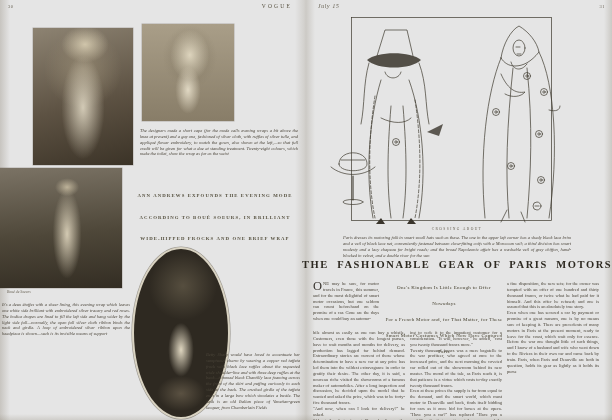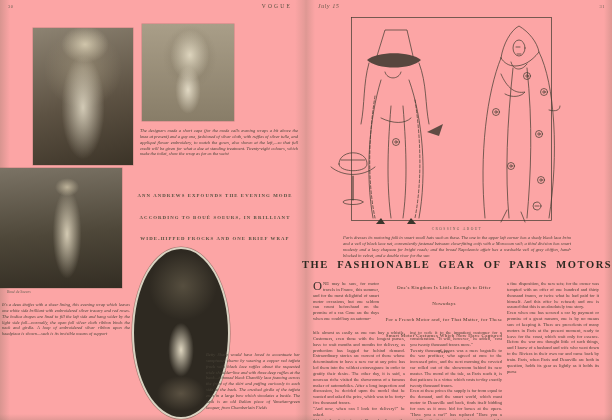--- a/index.html
+++ b/index.html
@@ -1,18 +1,18 @@
 <!DOCTYPE html>
 <html><head>
 <meta charset="utf-8">
 <style>
   html,body{margin:0;padding:0;background:#d8d4c8;}
   .spread{
     position:relative;width:612px;height:420px;overflow:hidden;
-    background:#fca5a5;
+    background:#e5e5e5;
     font-family:"Liberation Serif", serif;
     color:#3f3a31;
   }
   .edge-left{position:absolute;left:0;top:0;width:10px;height:420px;
     background:linear-gradient(90deg,rgba(110,100,80,.25),rgba(110,100,80,0));}
   .edge-right{position:absolute;right:0;top:0;width:8px;height:420px;
     background:linear-gradient(270deg,rgba(110,100,80,.22),rgba(110,100,80,0));}
   .gutter{position:absolute;left:295px;top:0;width:20px;height:420px;
     background:linear-gradient(90deg,rgba(115,105,85,0),rgba(115,105,85,.16) 45%,rgba(115,105,85,.22) 55%,rgba(115,105,85,0));}
   .edge-bottom{position:absolute;left:0;bottom:0;width:612px;height:6px;

